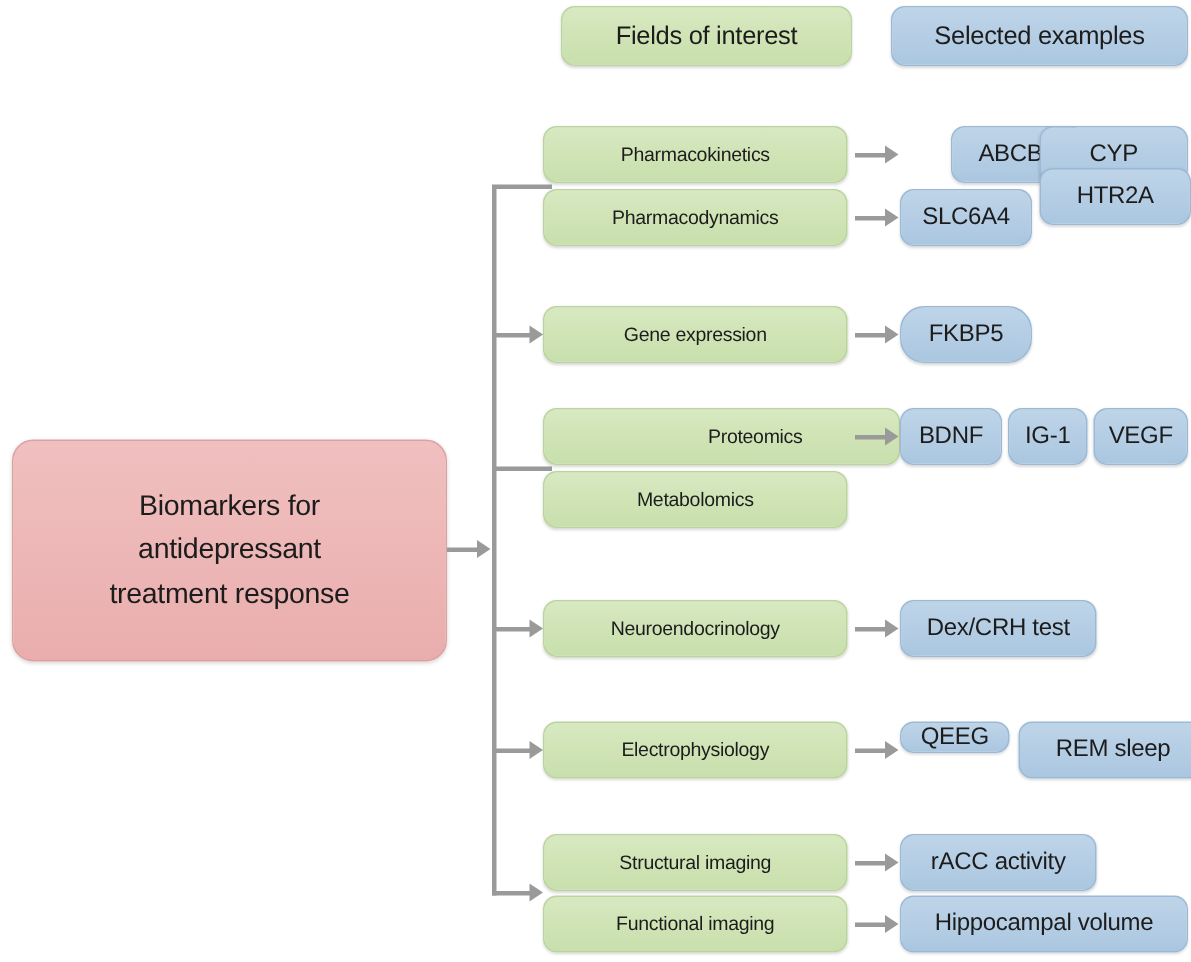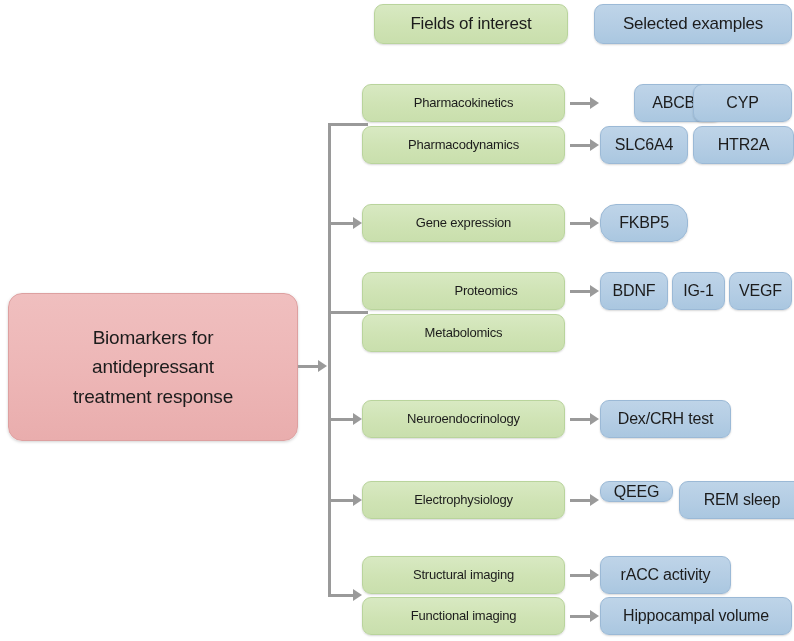--- a/index.html
+++ b/index.html
@@ -96,35 +96,35 @@
   <div class="node green field" style="left:362px; top:126px; width:203px; height:38px;">Pharmacodynamics</div>
 
   <div class="line hline" style="left:570px; top:102px; width:23px;"></div>
   <div class="arrow" style="left:590px; top:97px;"></div>
   <div class="line hline" style="left:570px; top:144px; width:23px;"></div>
   <div class="arrow" style="left:590px; top:139px;"></div>
 
   <div class="node blue example" style="left:600px; top:84px; width:88px; height:38px;margin-left:34px;">ABCB1</div>
   <div class="node blue example" style="left:693px; top:84px; width:99px; height:38px;">CYP</div>
   <div class="node blue example" style="left:600px; top:126px; width:88px; height:38px;">SLC6A4</div>
-  <div class="node blue example" style="left:693px; top:126px; width:101px; height:38px;text-align:right;">HTR2A</div>
+  <div class="node blue example" style="left:693px; top:112px; width:101px; height:38px;text-align:right;">HTR2A</div>
 
   <div class="line hline" style="left:328px; top:222px; width:28px;"></div>
   <div class="arrow" style="left:353px; top:217px;"></div>
 
   <div class="node green field" style="left:362px; top:204px; width:203px; height:38px;">Gene expression</div>
 
   <div class="line hline" style="left:570px; top:222px; width:23px;"></div>
   <div class="arrow" style="left:590px; top:217px;"></div>
 
   <div class="node blue example" style="left:600px; top:204px; width:88px; height:38px;border-radius:16px;">FKBP5</div>
 
   <div class="line hline" style="left:328px; top:311px; width:40px;"></div>
 
-  <div class="node green field" style="left:362px; top:272px; width:203px; height:38px;padding-left:45px;">Proteomics</div>
+  <div class="node green field" style="left:362px; top:272px; width:238px; height:38px;padding-left:45px;">Proteomics</div>
   <div class="node green field" style="left:362px; top:314px; width:203px; height:38px;">Metabolomics</div>
 
   <div class="line hline" style="left:570px; top:290px; width:23px;"></div>
   <div class="arrow" style="left:590px; top:285px;"></div>
 
   <div class="node blue example" style="left:600px; top:272px; width:68px; height:38px;">BDNF</div>
   <div class="node blue example" style="left:672px; top:272px; width:53px; height:38px;">IG-1</div>
   <div class="node blue example" style="left:729px; top:272px; width:63px; height:38px;">VEGF</div>
 
   <div class="line hline" style="left:328px; top:418px; width:28px;"></div>

